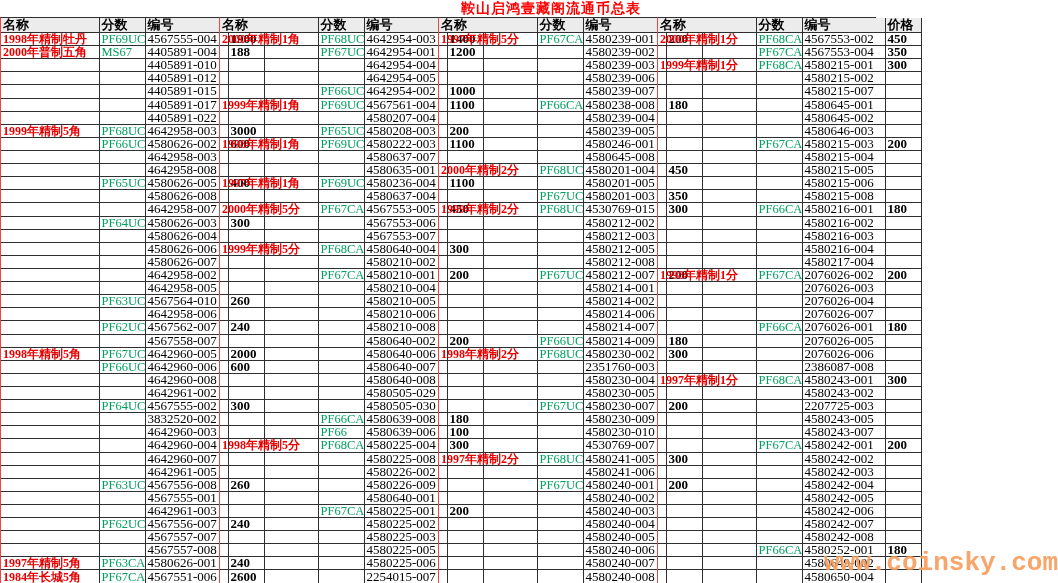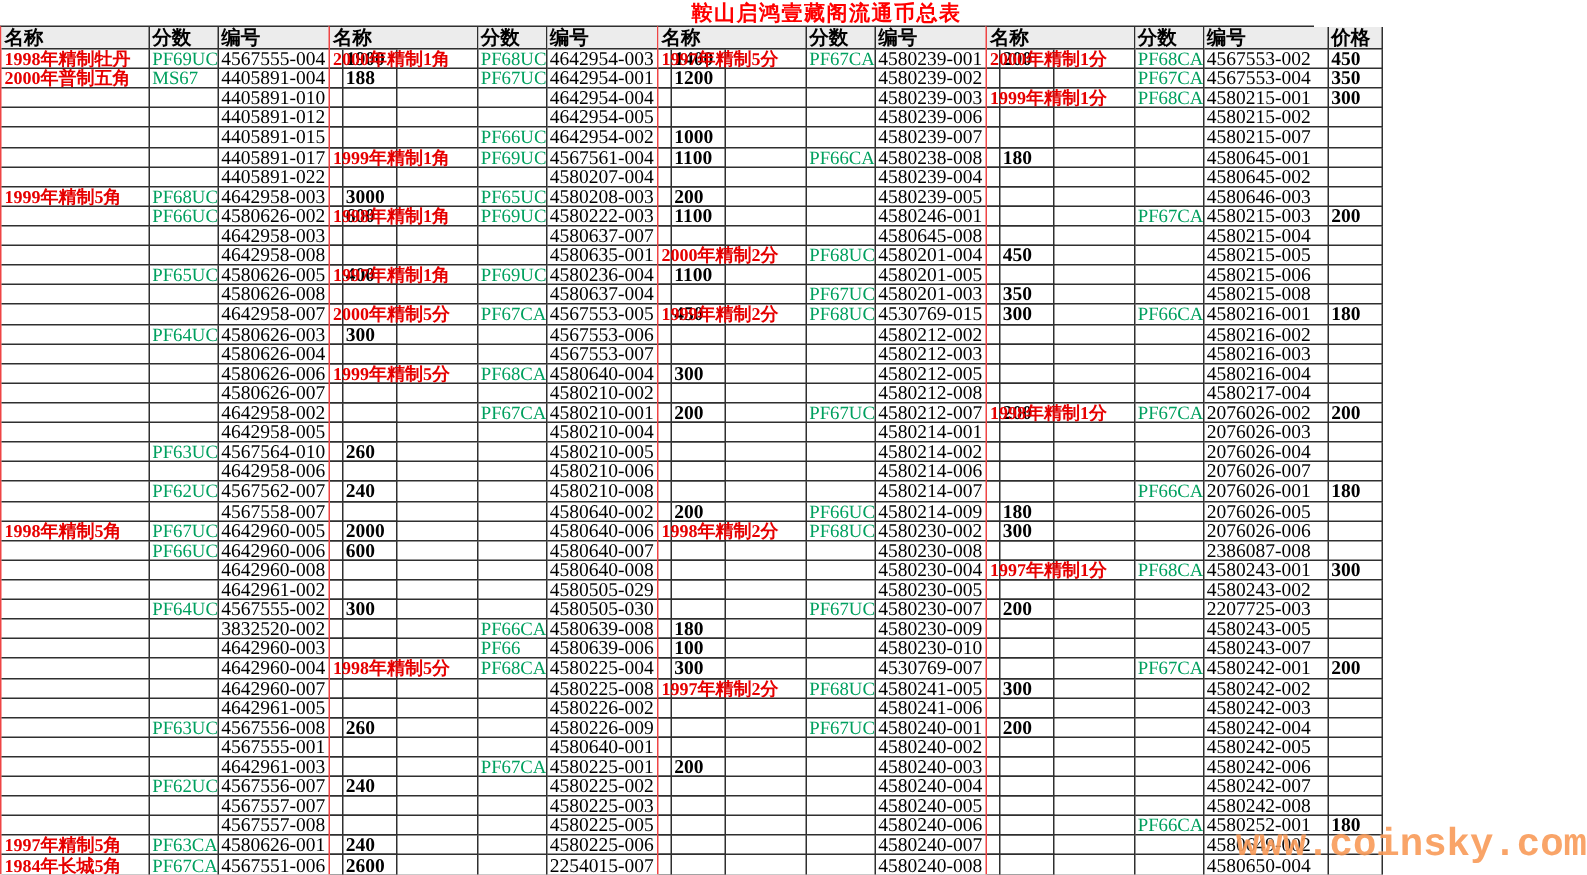--- a/index.html
+++ b/index.html
@@ -525,21 +525,21 @@
         <div class="cell name"></div>
         <div class="cell score">PF66UC</div>
         <div class="cell serial">4580214-009</div>
         <div class="cell price">180</div>
         <div class="cell name">1998年精制2分</div>
         <div class="cell score">PF68UC</div>
         <div class="cell serial">4580230-002</div>
         <div class="cell price">300</div>
         <div class="cell name"></div>
         <div class="cell score"></div>
-        <div class="cell serial">4580230-008</div>
+        <div class="cell serial">2351760-003</div>
         <div class="cell price"></div>
         <div class="cell name"></div>
         <div class="cell score"></div>
         <div class="cell serial">4580230-004</div>
         <div class="cell price"></div>
         <div class="cell name"></div>
         <div class="cell score"></div>
         <div class="cell serial">4580230-005</div>
         <div class="cell price"></div>
         <div class="cell name"></div>

